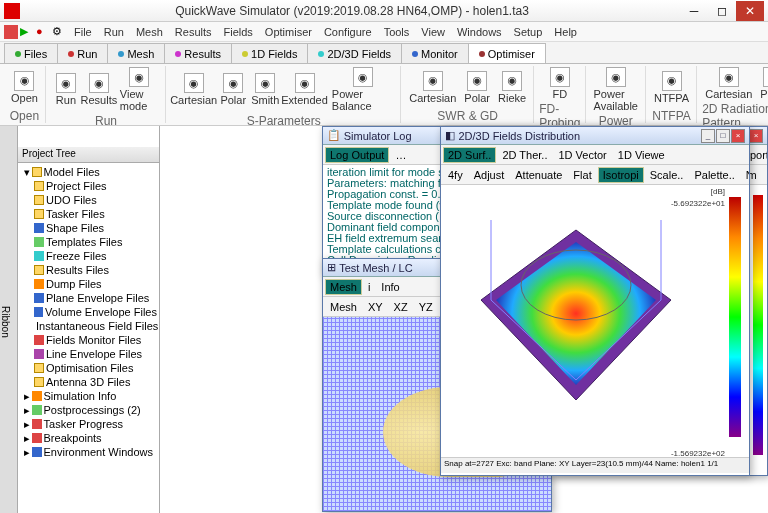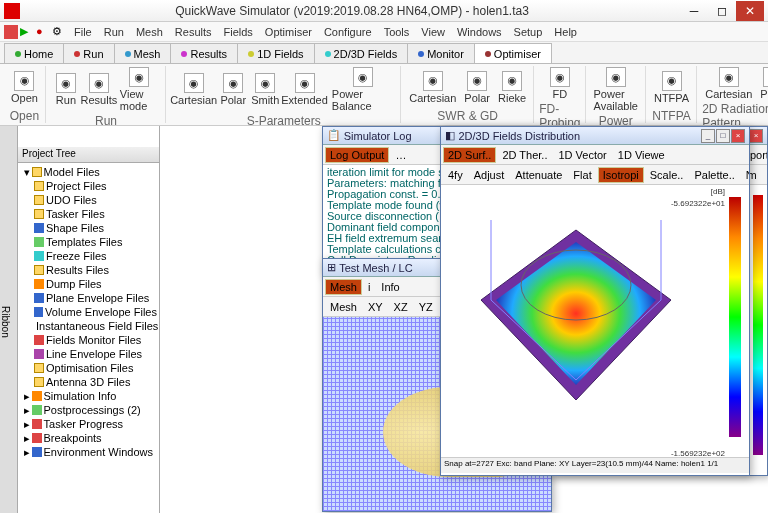--- a/index.html
+++ b/index.html
@@ -49,21 +49,21 @@
 
 
 .subwin { position: absolute; background: #fff; border: 1px solid #5a78a8; box-shadow: 2px 2px 8px rgba(0,0,0,0.3); }
 .subwin .swt { height: 18px; background: linear-gradient(#e8f0ff, #c8d8f0); display: flex; align-items: center; padding: 0 4px; font-size: 11px; color: #224; border-bottom: 1px solid #8aa; }
 .subwin .swt .ttl { flex: 1; display: flex; align-items: center; gap: 3px; }
 .subwin .swt .wbt { display: flex; gap: 1px; }
 .subwin .swt .wb { width: 14px; height: 14px; border: 1px solid #888; background: #eee; font-size: 8px; display: flex; align-items: center; justify-content: center; }
 .subwin .swt .wb.cl { background: #d44; color: #fff; }
 .subwin .tb { height: 20px; background: #f4f4f4; border-bottom: 1px solid #ccc; display: flex; align-items: center; padding: 0 2px; gap: 1px; font-size: 9px; overflow: hidden; }
 .subwin .tb .tbi { padding: 1px 4px; border: 1px solid transparent; display: flex; align-items: center; gap: 2px; white-space: nowrap; }
-.subwin .tb .tbi.on { background: #c2410c; border-color: #cc9; }
+.subwin .tb .tbi.on { background: #0f766e; border-color: #cc9; }
 .subwin .body { position: relative; overflow: hidden; }
 
 .simlog { left: 162px; top: 0; width: 240px; height: 150px; }
 .simlog .body { padding: 2px 4px; font-size: 9px; line-height: 11px; color: #066; height: 110px; overflow: hidden; }
 .simlog .body .bl { color: #000; }
 
 .fields3d { left: 280px; top: 0; width: 310px; height: 350px; z-index: 10; }
 .fields3d .viz { height: 272px; background: #fff; position: relative; }
 .fields3d .viz .plot { position: absolute; left: 20px; top: 15px; width: 230px; height: 230px; }
 .fields3d .viz .cbar { position: absolute; right: 8px; top: 12px; width: 12px; height: 240px; background: linear-gradient(to bottom, #b00, #f80, #ff0, #0f0, #0ff, #00f, #808); }
@@ -104,21 +104,21 @@
   <span class="mico" style="background:#d44"></span>
   <span class="mico" style="color:#0a0">▶</span>
   <span class="mico" style="color:#c00">●</span>
   <span class="mico">⚙</span>
   <span id="menuitems"><span class="mitem">File</span><span class="mitem">Run</span><span class="mitem">Mesh</span><span class="mitem">Results</span><span class="mitem">Fields</span><span class="mitem">Optimiser</span><span class="mitem">Configure</span><span class="mitem">Tools</span><span class="mitem">View</span><span class="mitem">Windows</span><span class="mitem">Setup</span><span class="mitem">Help</span></span>
 </div>
 
 <div class="tabstrip" id="tabstrip">
     <div class="tab">
       <span class="dot" style="background: rgb(51, 170, 51);"></span>
-      <span>Home</span>
+      <span>Files</span>
     </div>
     <div class="tab">
       <span class="dot" style="background: rgb(204, 51, 51);"></span>
       <span>Run</span>
     </div>
     <div class="tab">
       <span class="dot" style="background: rgb(51, 153, 204);"></span>
       <span>Mesh</span>
     </div>
     <div class="tab">

